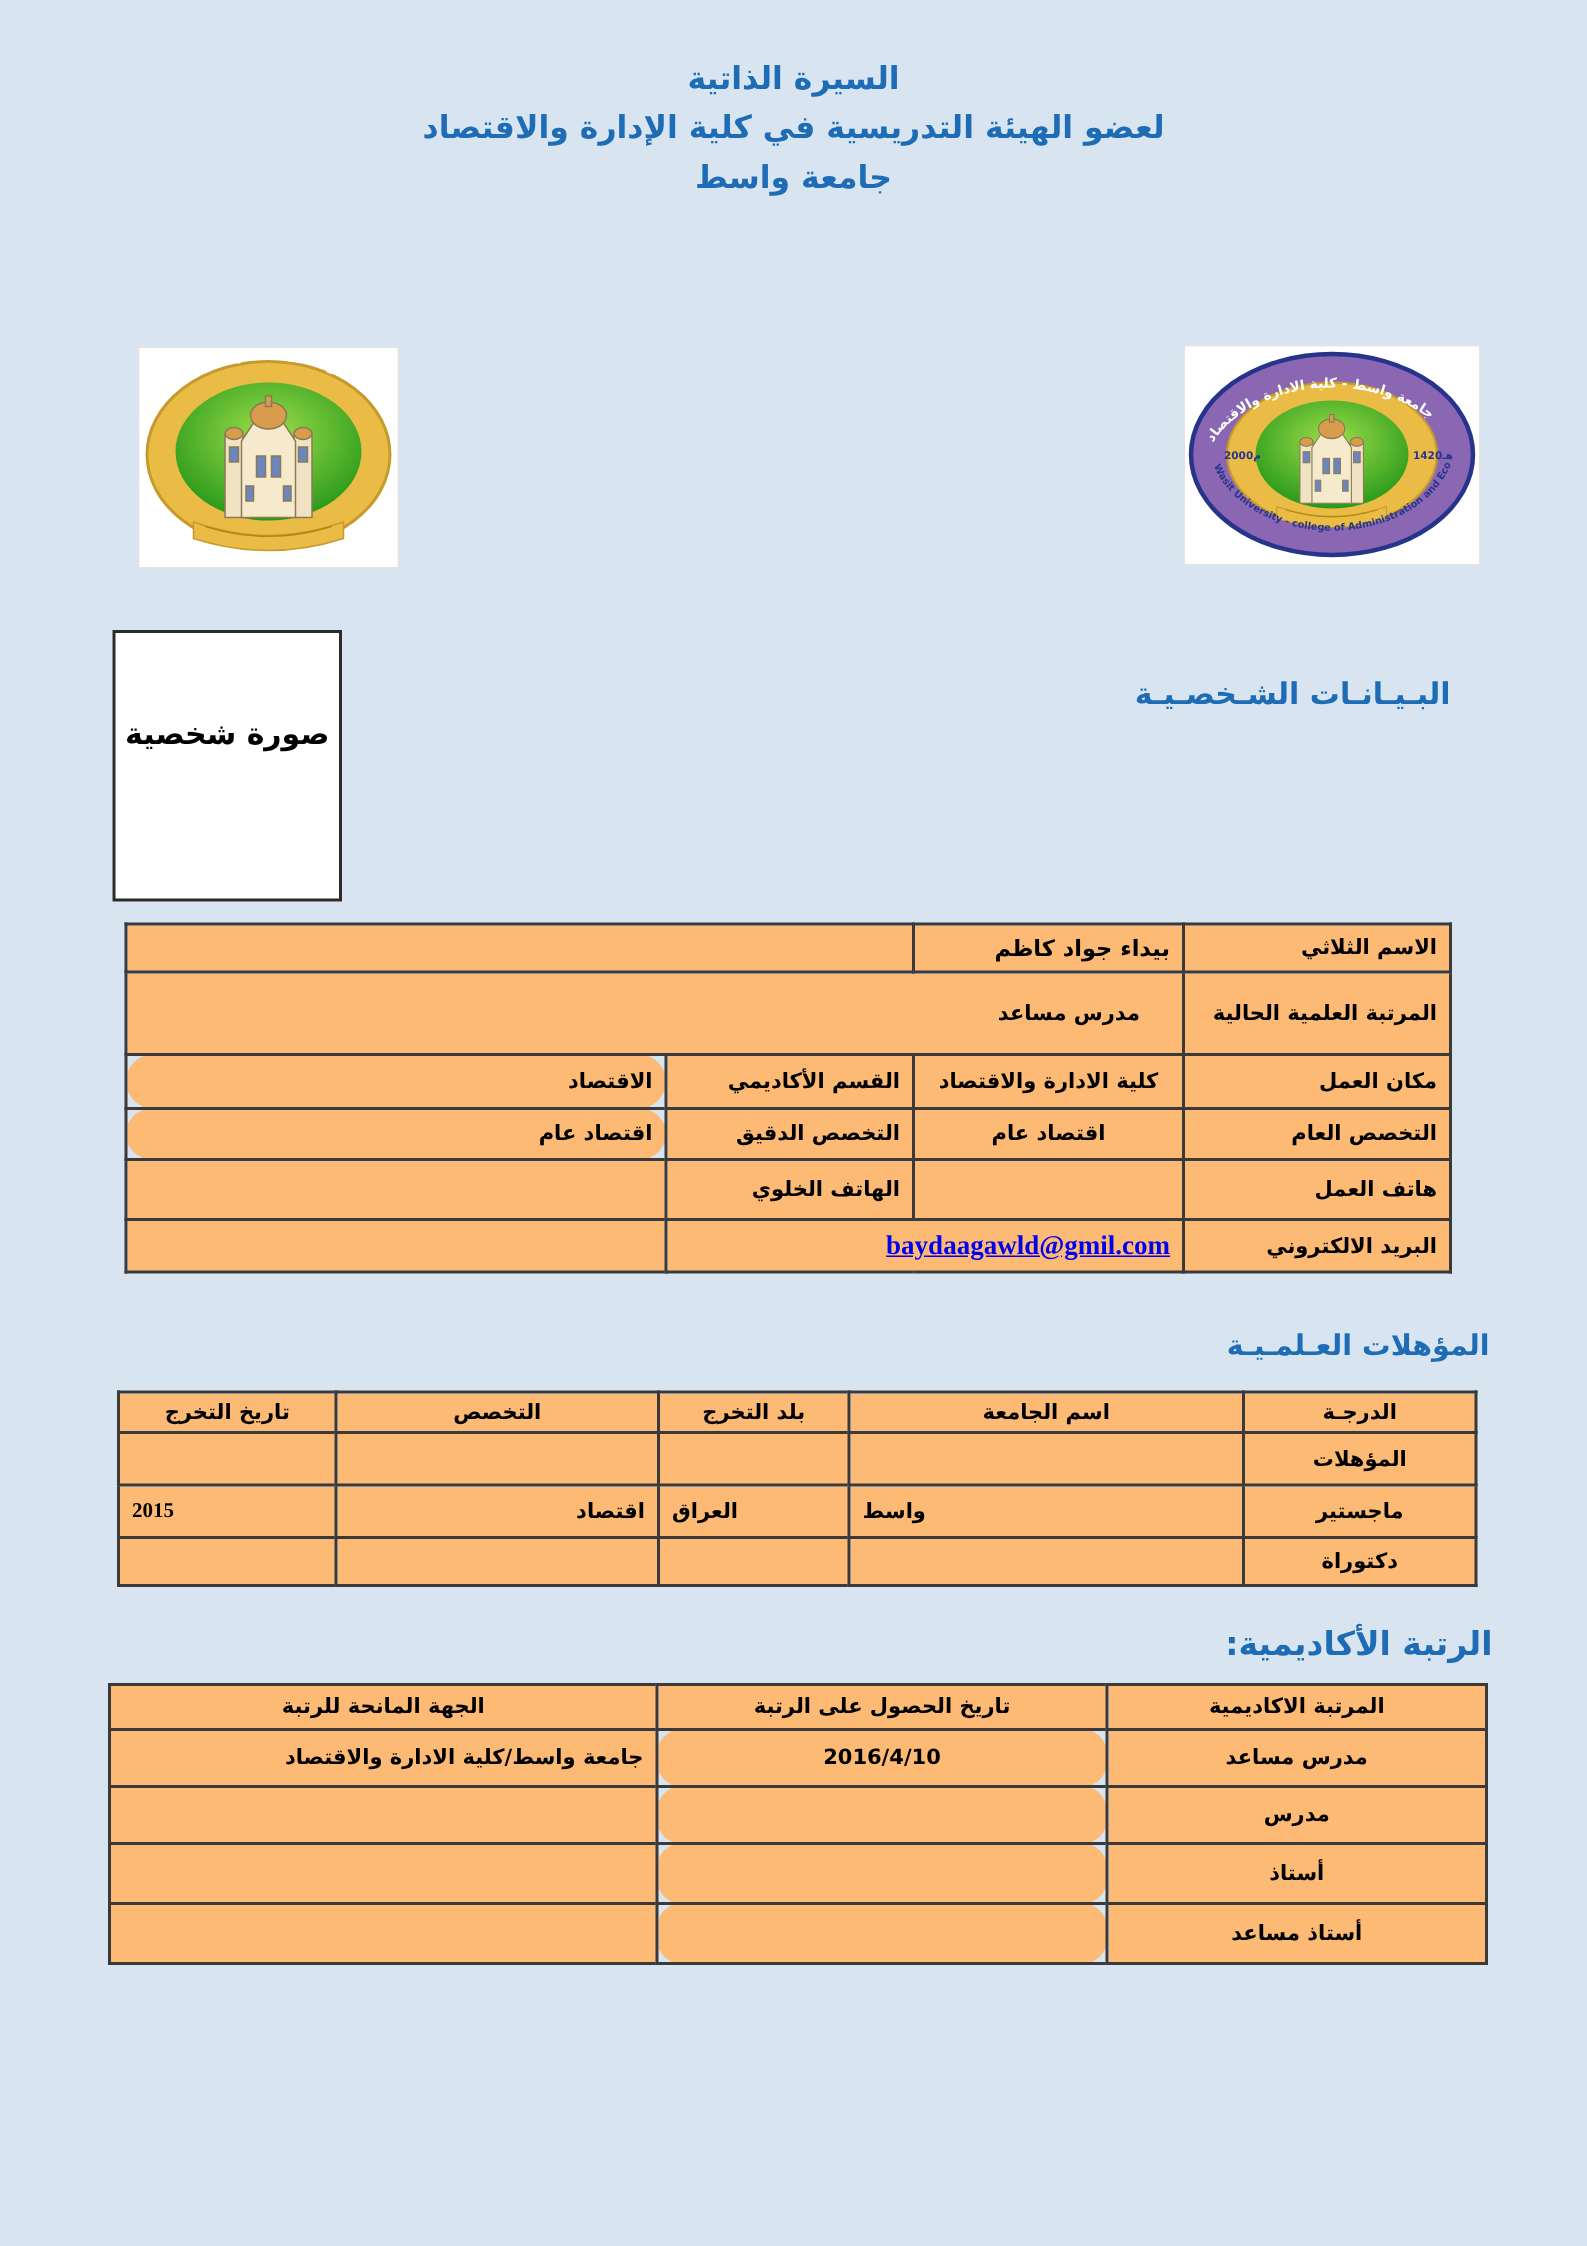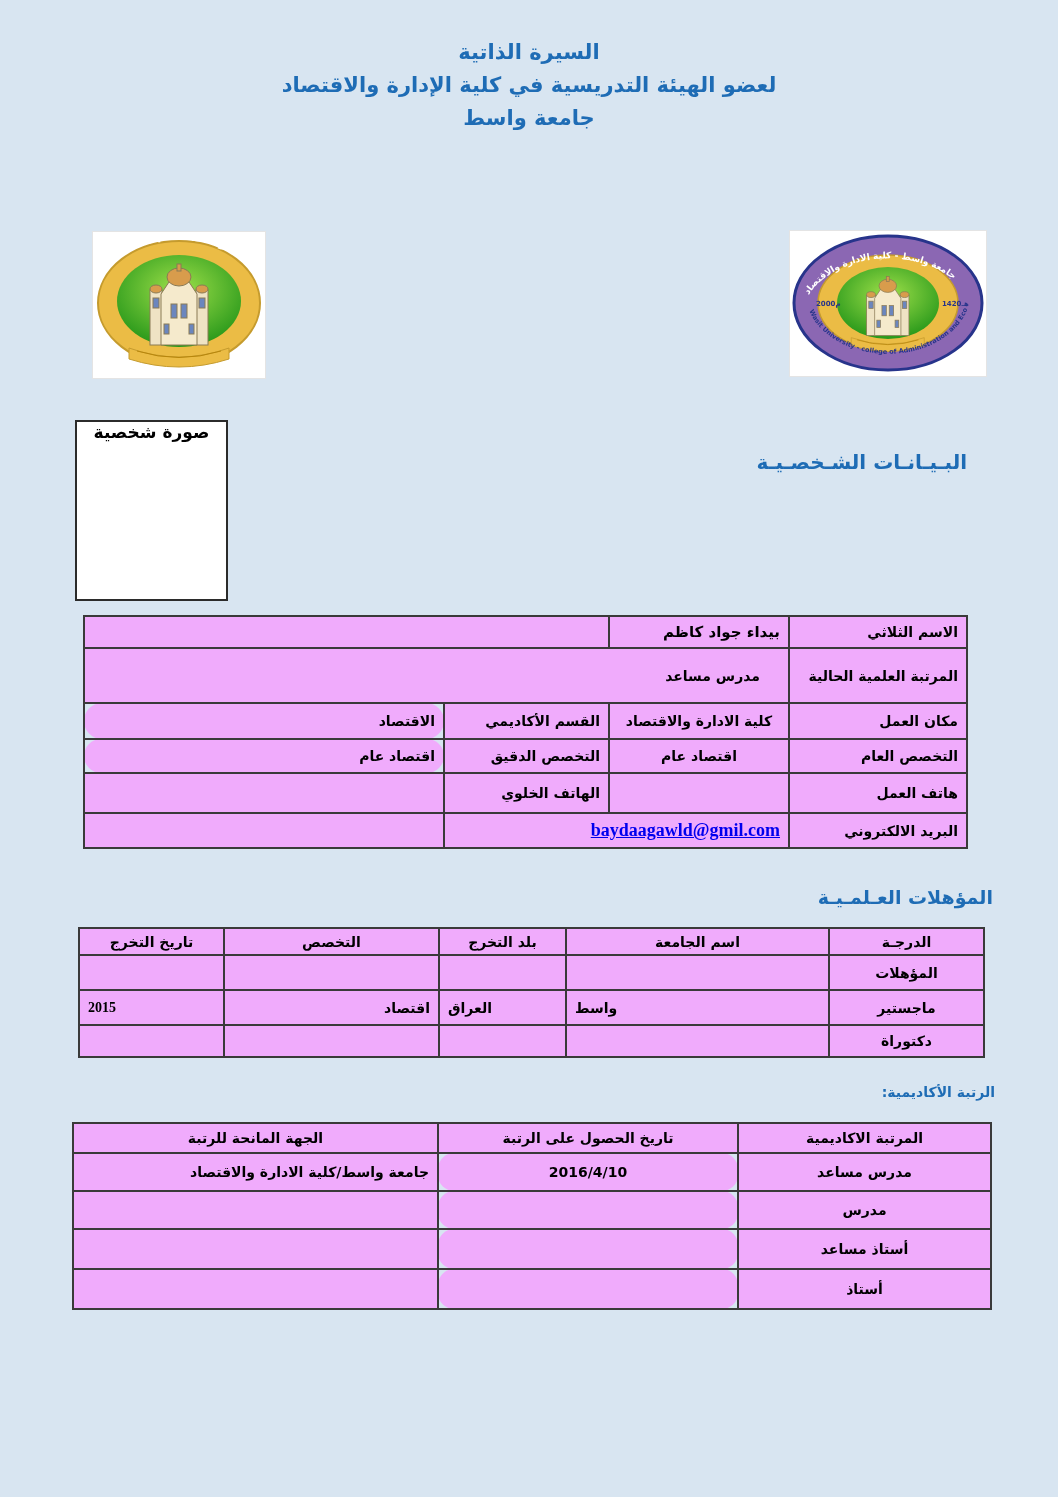--- a/index.html
+++ b/index.html
@@ -6,25 +6,25 @@
   .page{position:relative;width:1058px;height:1497px;background:#D8E5F1;
         font-family:"DejaVu Sans",sans-serif;overflow:hidden;}
   .title-block{position:absolute;top:36px;left:0;width:100%;text-align:center;
         color:#1E6CB5;font-weight:bold;font-size:21px;line-height:33px;direction:rtl;}
   .title-block div{white-space:nowrap;}
   .sec-heading{position:absolute;color:#1E6CB5;font-weight:bold;font-size:20px;
         direction:rtl;white-space:nowrap;}
   .logo-box{position:absolute;background:#fff;box-shadow:0 0 0 1px #e4e4e4;}
   .photo-box{position:absolute;left:75px;top:420px;width:153px;height:181px;
         background:#fff;border:2px solid #2b2b2b;box-sizing:border-box;
-        text-align:center;font-weight:bold;font-size:17px;color:#000;
-        direction:rtl;}
+        text-align:center;font-weight:bold;font-size:20px;color:#000;
+        padding-top:55px;direction:rtl;}
   table.t{border-collapse:collapse;table-layout:fixed;position:absolute;
         direction:rtl;}
-  table.t td{border:2px solid #3A3A3A;background:#f0abfc;padding:0 8px;
+  table.t td{border:2px solid #3A3A3A;background:#fdba74;padding:0 8px;
         font-weight:bold;color:#000;overflow:hidden;vertical-align:middle;
         font-size:14px;}
   td.lab{background:#D9D9D9;font-size:17px;text-align:right;}
   td.ghost{border:none;background:transparent;}
   td.v-right{text-align:right;}
   td.v-center{text-align:center;}
   td.v-edge{text-align:right;font-size:13px;border-radius:18px;}
   td.email-cell{direction:ltr;text-align:right;padding-right:12px;}
   .email-link{font-family:"Liberation Serif",serif;font-size:18px;font-weight:bold;
         color:#0000EE;text-decoration:underline;}
@@ -196,21 +196,21 @@
     <tr style="height:32px;">
       <td class="deg">دكتوراة</td>
       <td class="uni"></td>
       <td class="country"></td>
       <td class="spec"></td>
       <td class="gdate"></td>
     </tr>
   </tbody>
     </table>
 
-  <div class="sec-heading" style="top:1084px;right:63px;font-size:14px;">الرتبة الأكاديمية:</div>
+  <div class="sec-heading" style="top:1084px;right:63px;font-size:22px;">الرتبة الأكاديمية:</div>
 
   <table class="t" style="left:72px;top:1122px;width:918px;">
     <colgroup>
         <col style="width:253px">
         <col style="width:300px">
         <col style="width:365px">
       </colgroup>
     <tbody>
         <tr style="height:30px;">
       <td class="hd3">المرتبة الاكاديمية</td>
@@ -221,25 +221,25 @@
       <td class="rank">مدرس مساعد</td>
       <td class="rdate">2016/4/10</td>
       <td class="grantor">جامعة واسط/كلية الادارة والاقتصاد</td>
     </tr>
     <tr style="height:38px;">
       <td class="rank">مدرس</td>
       <td class="rdate"></td>
       <td class="grantor"></td>
     </tr>
     <tr style="height:40px;">
+      <td class="rank">أستاذ</td>
+      <td class="rdate"></td>
+      <td class="grantor"></td>
+    </tr>
+    <tr style="height:40px;">
       <td class="rank">أستاذ مساعد</td>
       <td class="rdate"></td>
       <td class="grantor"></td>
     </tr>
-    <tr style="height:40px;">
-      <td class="rank">أستاذ</td>
-      <td class="rdate"></td>
-      <td class="grantor"></td>
-    </tr>
   </tbody>
     </table>
 
 </div>
 
 </body></html>

